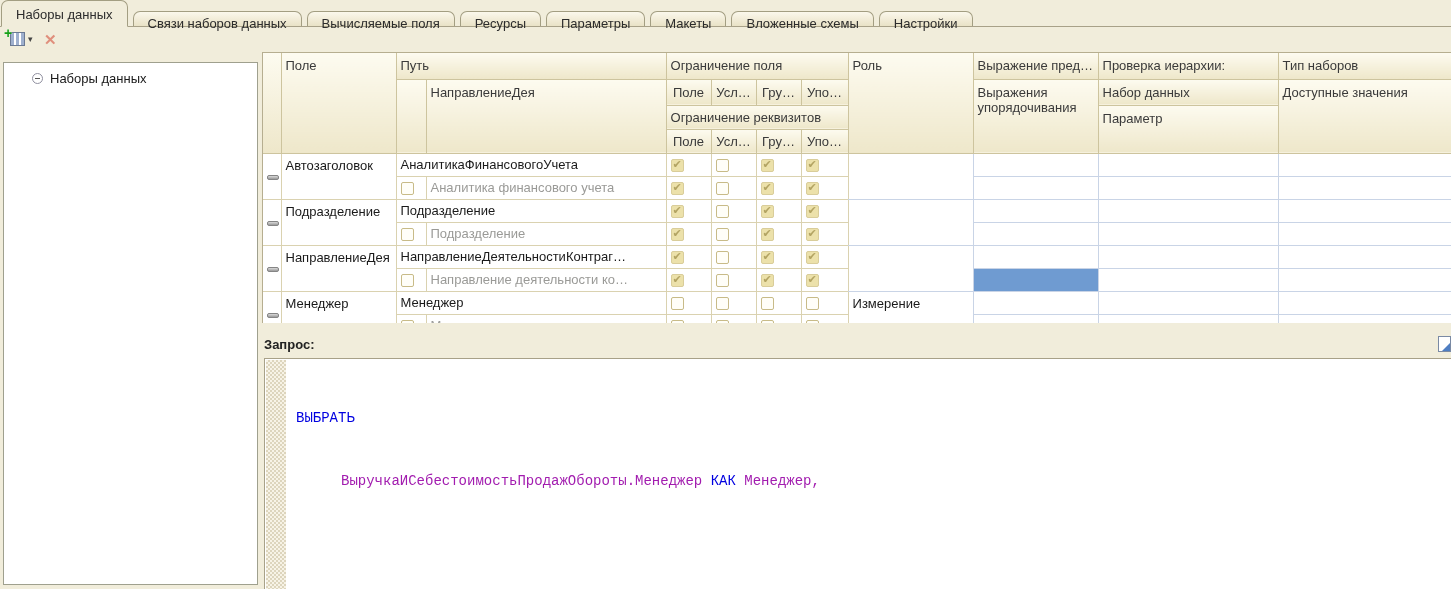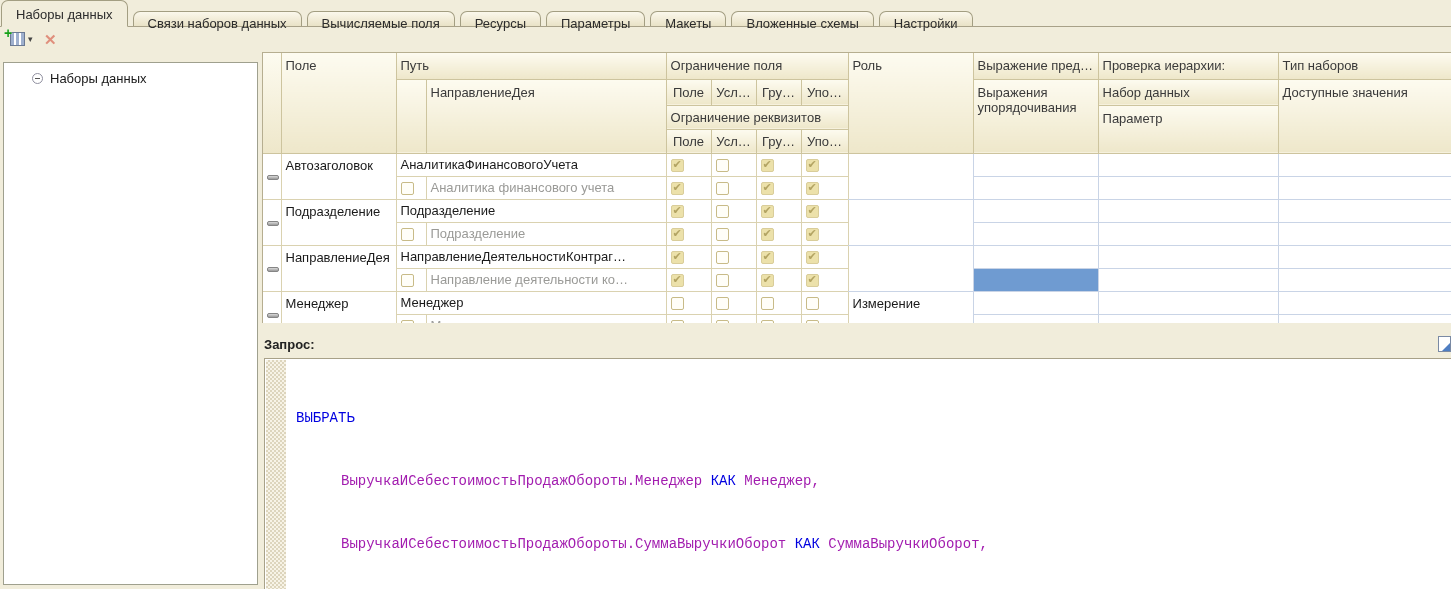--- a/index.html
+++ b/index.html
@@ -274,21 +274,20 @@
   </div>
 
   <span class="query-label">Запрос:</span>
   <span class="wizard-btn"></span>
 
   <div class="query-area">
     <div class="query-gutter"></div>
     <div class="query-text">
       <div class="qline"><span class="kw">ВЫБРАТЬ</span></div>
       <div class="qline indent"><span class="plain">ВыручкаИСебестоимостьПродажОбороты.Менеджер </span><span class="kw">КАК</span><span class="plain"> Менеджер,</span></div>
-      <div class="qline indent"><span class="plain">ВыручкаИСебестоимостьПродажОбороты.СуммаВыручкиОборот </span><span class="kw">КАК</span><span class="plain"> СуммаВыручкиОборот,</span></div>
       
       
       
       
       
     </div>
   </div>
 
 </div>
 

